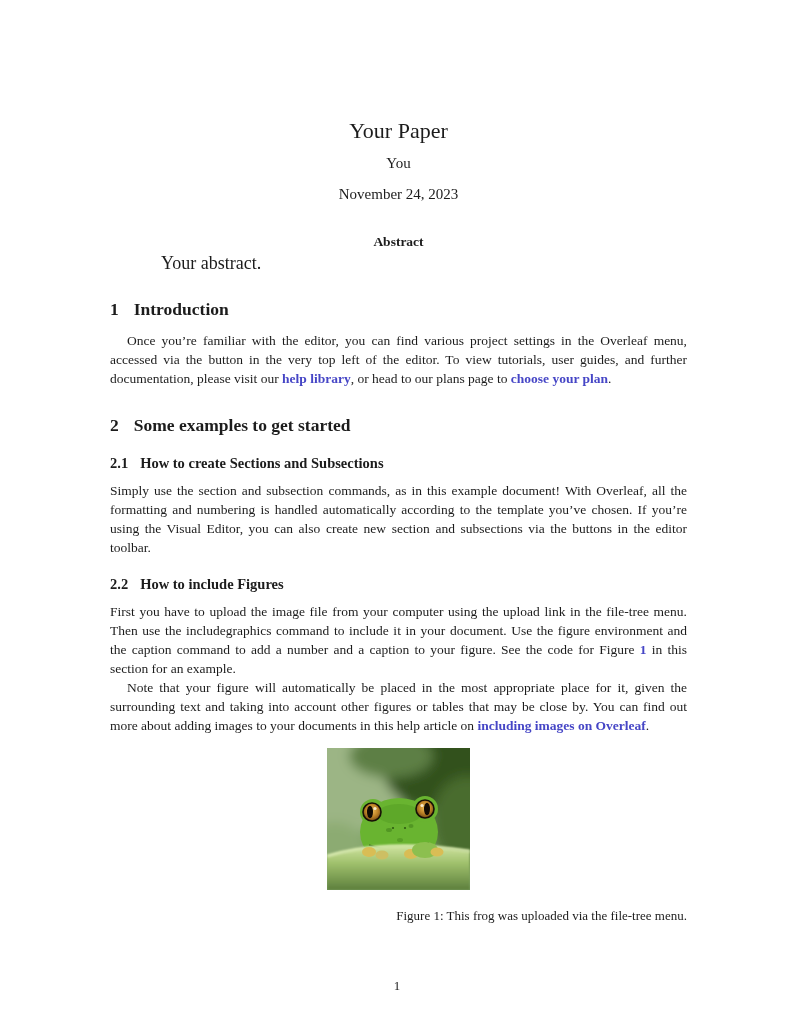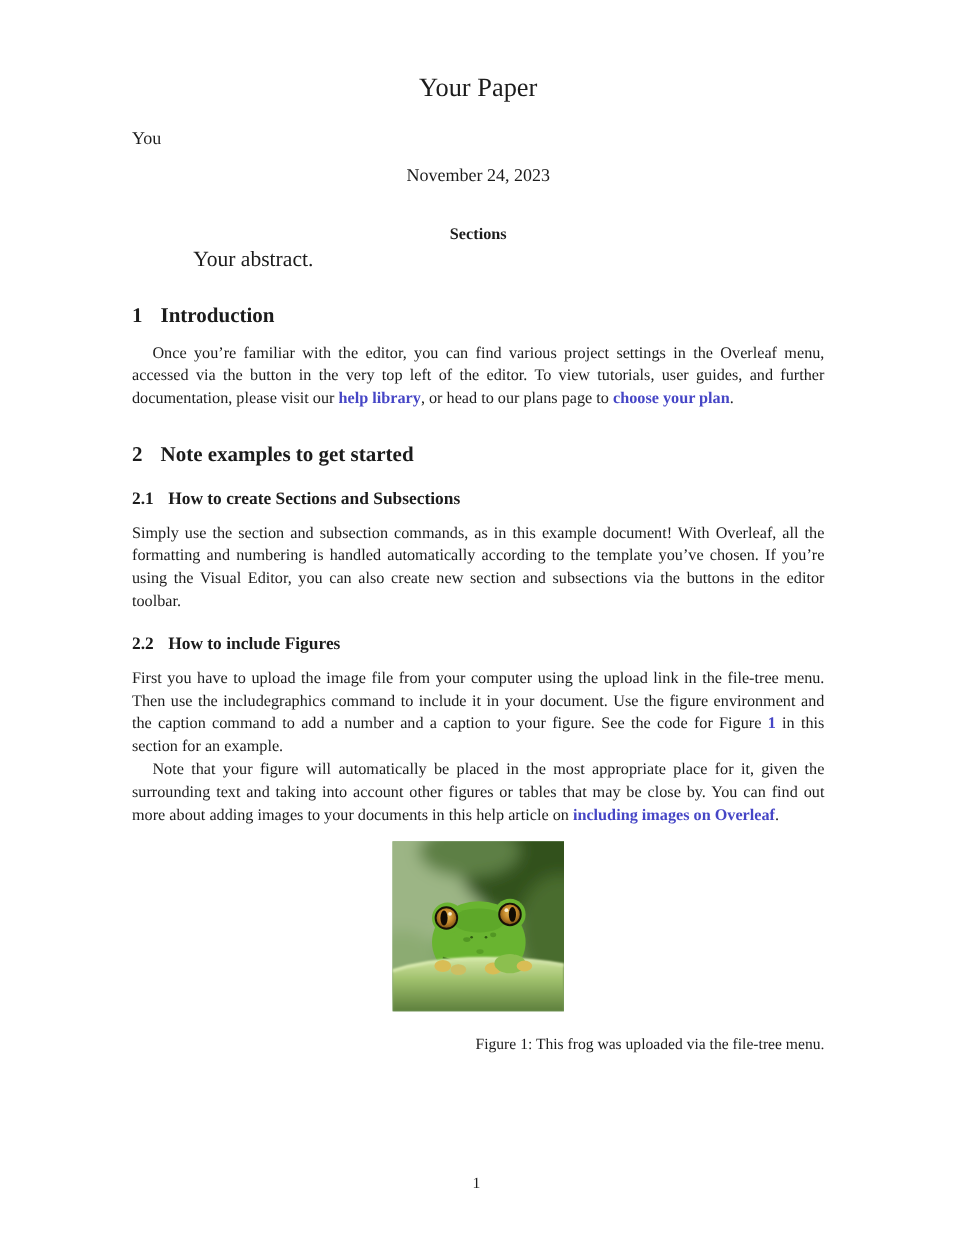--- a/index.html
+++ b/index.html
@@ -21,33 +21,33 @@
   }
   .page {
     position: relative;
     width: 794px; height: 1028px;
     background: var(--page-bg);
   }
   .content {
     position: absolute;
     left: 110px; top: 0;
     width: 577px;
-    padding-top: 60px;
+    padding-top: 118px;
   }
   .doc-title {
     text-align: center;
     font-size: 22px;
     line-height: 26px;
     font-weight: 400;
   }
   .doc-author {
-    text-align: left;
+    text-align: center;
     font-size: 15px;
     line-height: 18px;
-    margin-top: 21px;
+    margin-top: 10px;
   }
   .doc-date {
     text-align: center;
     font-size: 15px;
     line-height: 18px;
     margin-top: 13px;
   }
   .abstract-heading {
     text-align: center;
     font-size: 13.5px;
@@ -118,28 +118,28 @@
 </head>
 <body>
 
 <div class="page">
   <div class="content">
 
     <div class="doc-title">Your Paper</div>
     <div class="doc-author">You</div>
     <div class="doc-date">November 24, 2023</div>
 
-    <div class="abstract-heading">Sections</div>
+    <div class="abstract-heading">Abstract</div>
     <div class="abstract-body">Your abstract.</div>
 
     <div class="section-heading"><span class="sec-num">1</span><span>Introduction</span></div>
 
     <p class="body-par indent"><span>Once you’re familiar with the editor, you can find various project settings in the Overleaf menu, accessed via the button in the very top left of the editor. To view tutorials, user guides, and further documentation, please visit our </span><span class="doc-link">help library</span><span>, or head to our plans page to </span><span class="doc-link">choose your plan</span><span>.</span></p>
 
-    <div class="section-heading"><span class="sec-num">2</span><span>Note examples to get started</span></div>
+    <div class="section-heading"><span class="sec-num">2</span><span>Some examples to get started</span></div>
 
     <div class="subsection-heading"><span class="sec-num">2.1</span><span>How to create Sections and Subsections</span></div>
 
     <p class="body-par">Simply use the section and subsection commands, as in this example document! With Overleaf, all the formatting and numbering is handled automatically according to the template you’ve chosen. If you’re using the Visual Editor, you can also create new section and subsections via the buttons in the editor toolbar.</p>
 
     <div class="subsection-heading"><span class="sec-num">2.2</span><span>How to include Figures</span></div>
 
     <p class="body-par"><span>First you have to upload the image file from your computer using the upload link in the file-tree menu. Then use the includegraphics command to include it in your document. Use the figure environment and the caption command to add a number and a caption to your figure. See the code for Figure </span><span class="doc-link">1</span><span> in this section for an example.</span></p>
     <p class="body-par indent"><span>Note that your figure will automatically be placed in the most appropriate place for it, given the surrounding text and taking into account other figures or tables that may be close by. You can find out more about adding images to your documents in this help article on </span><span class="doc-link">including images on Overleaf</span><span>.</span></p>
 

